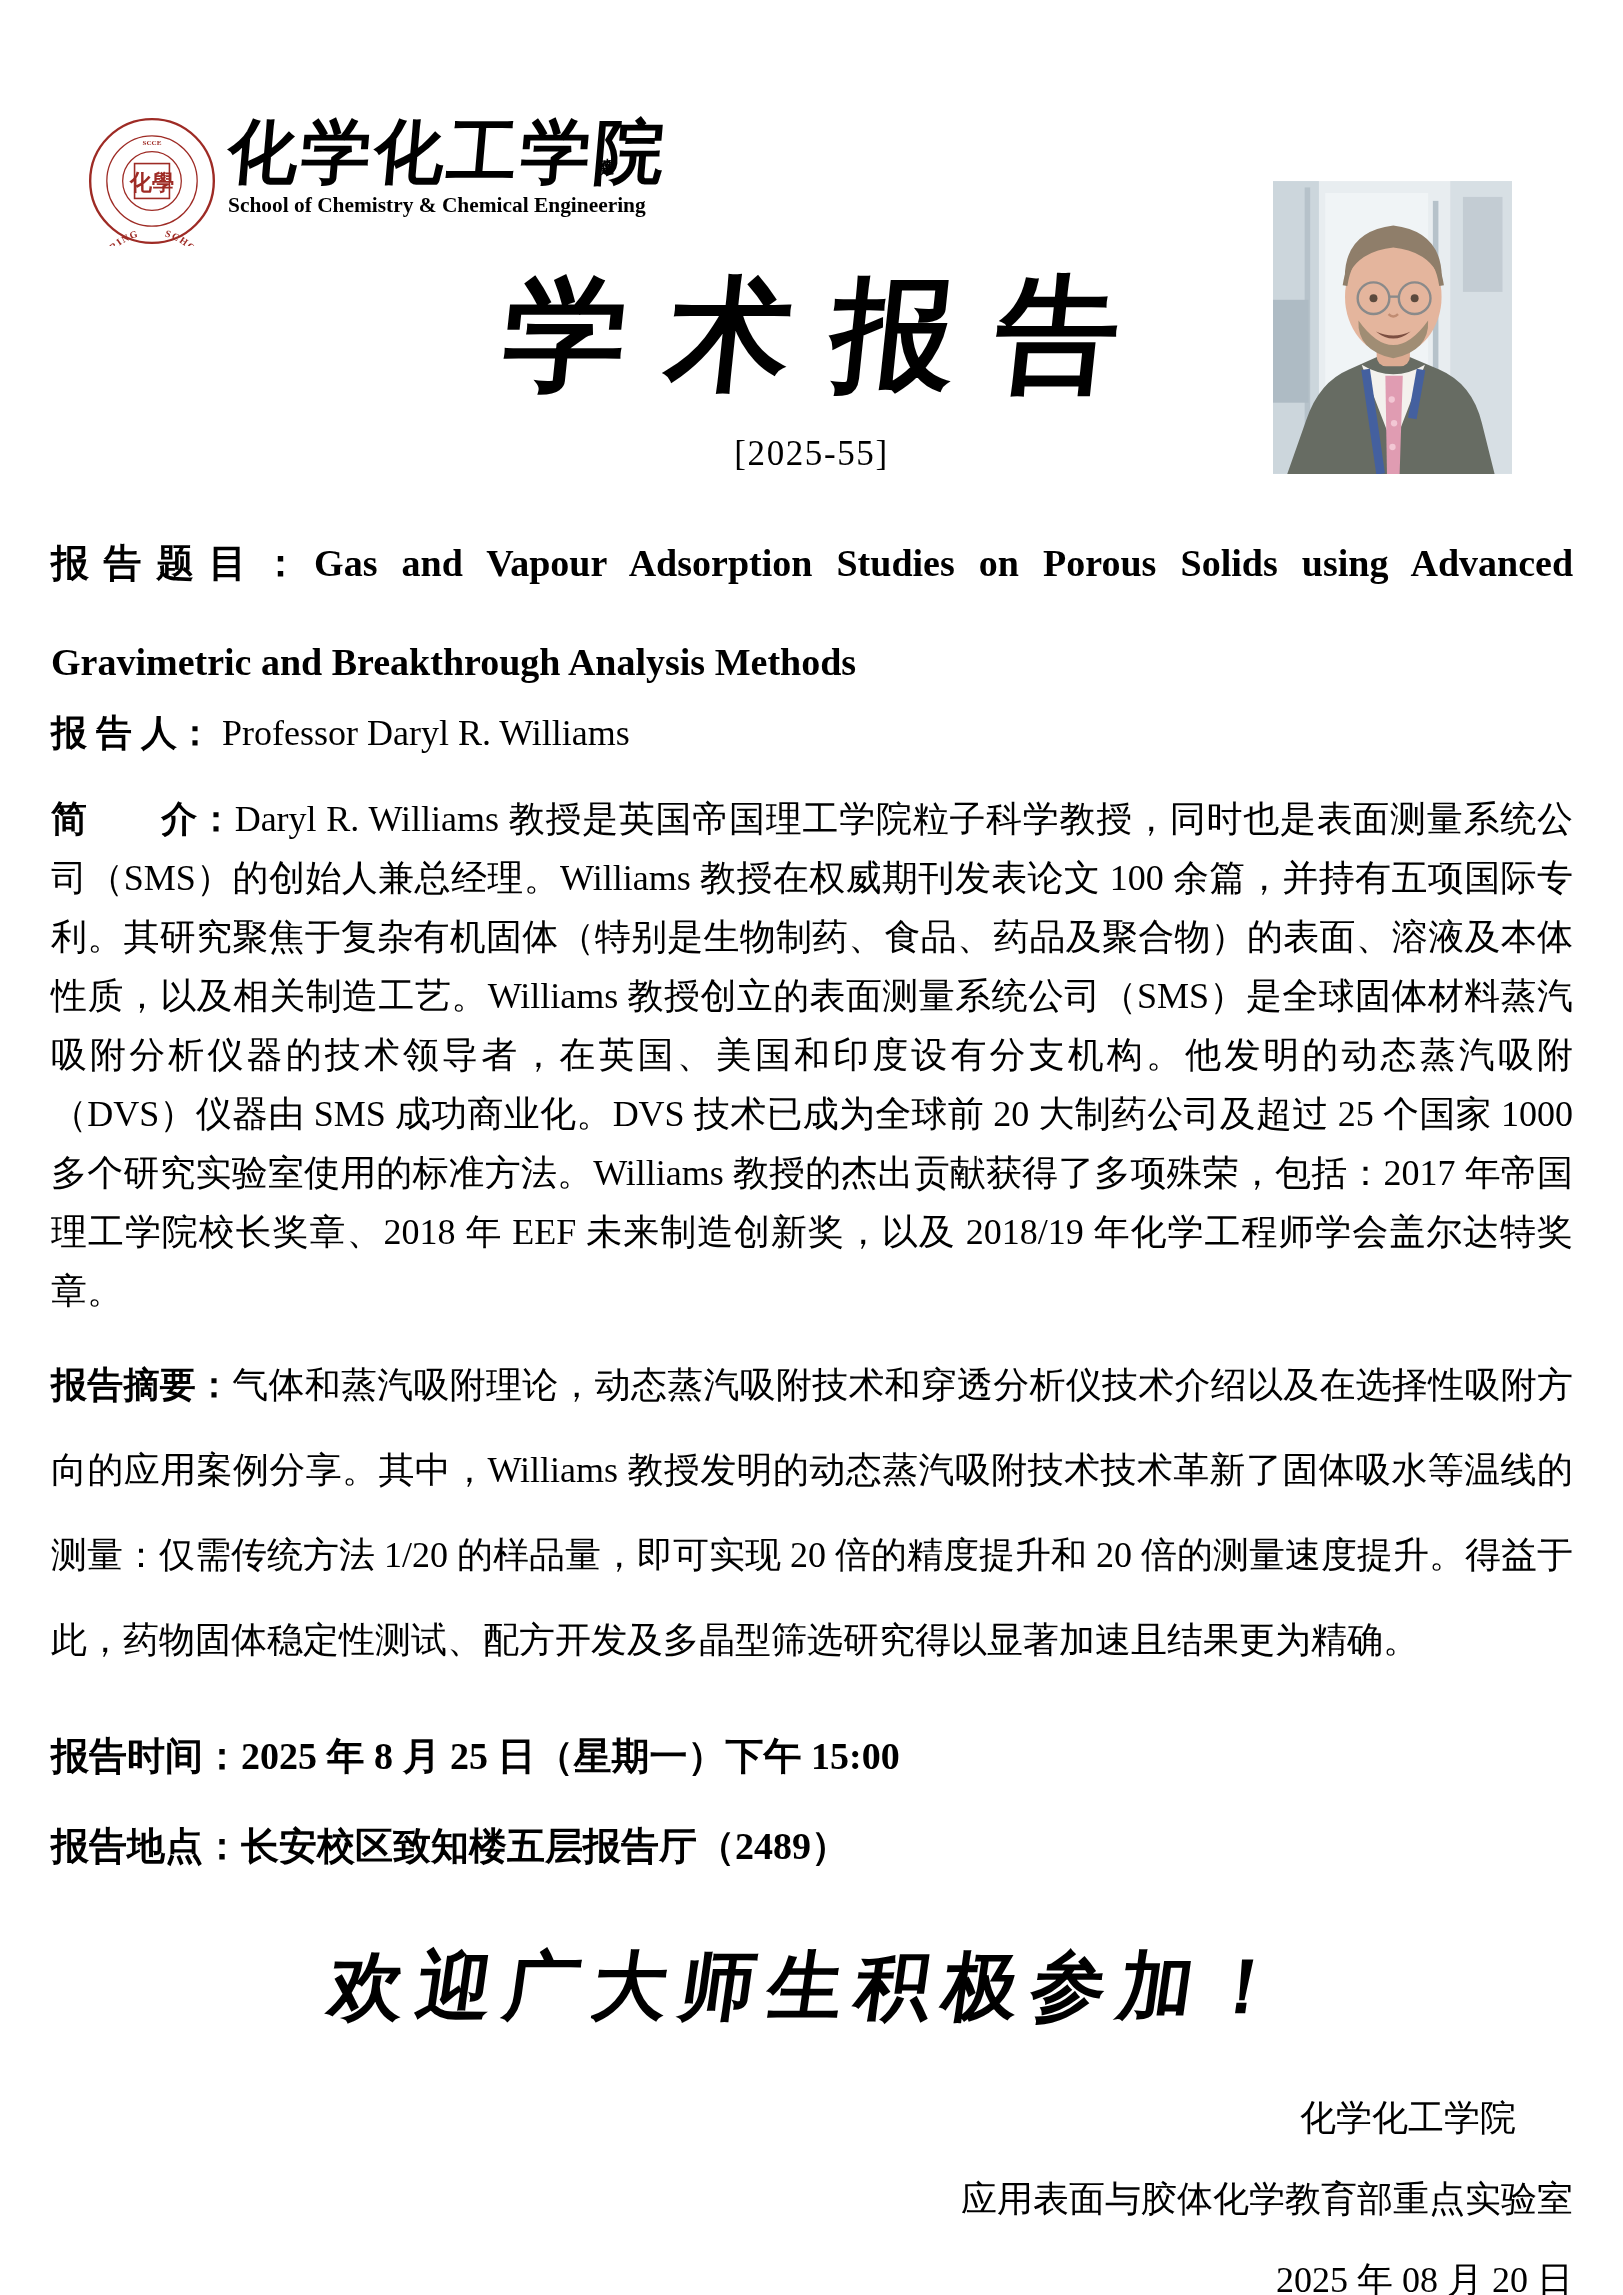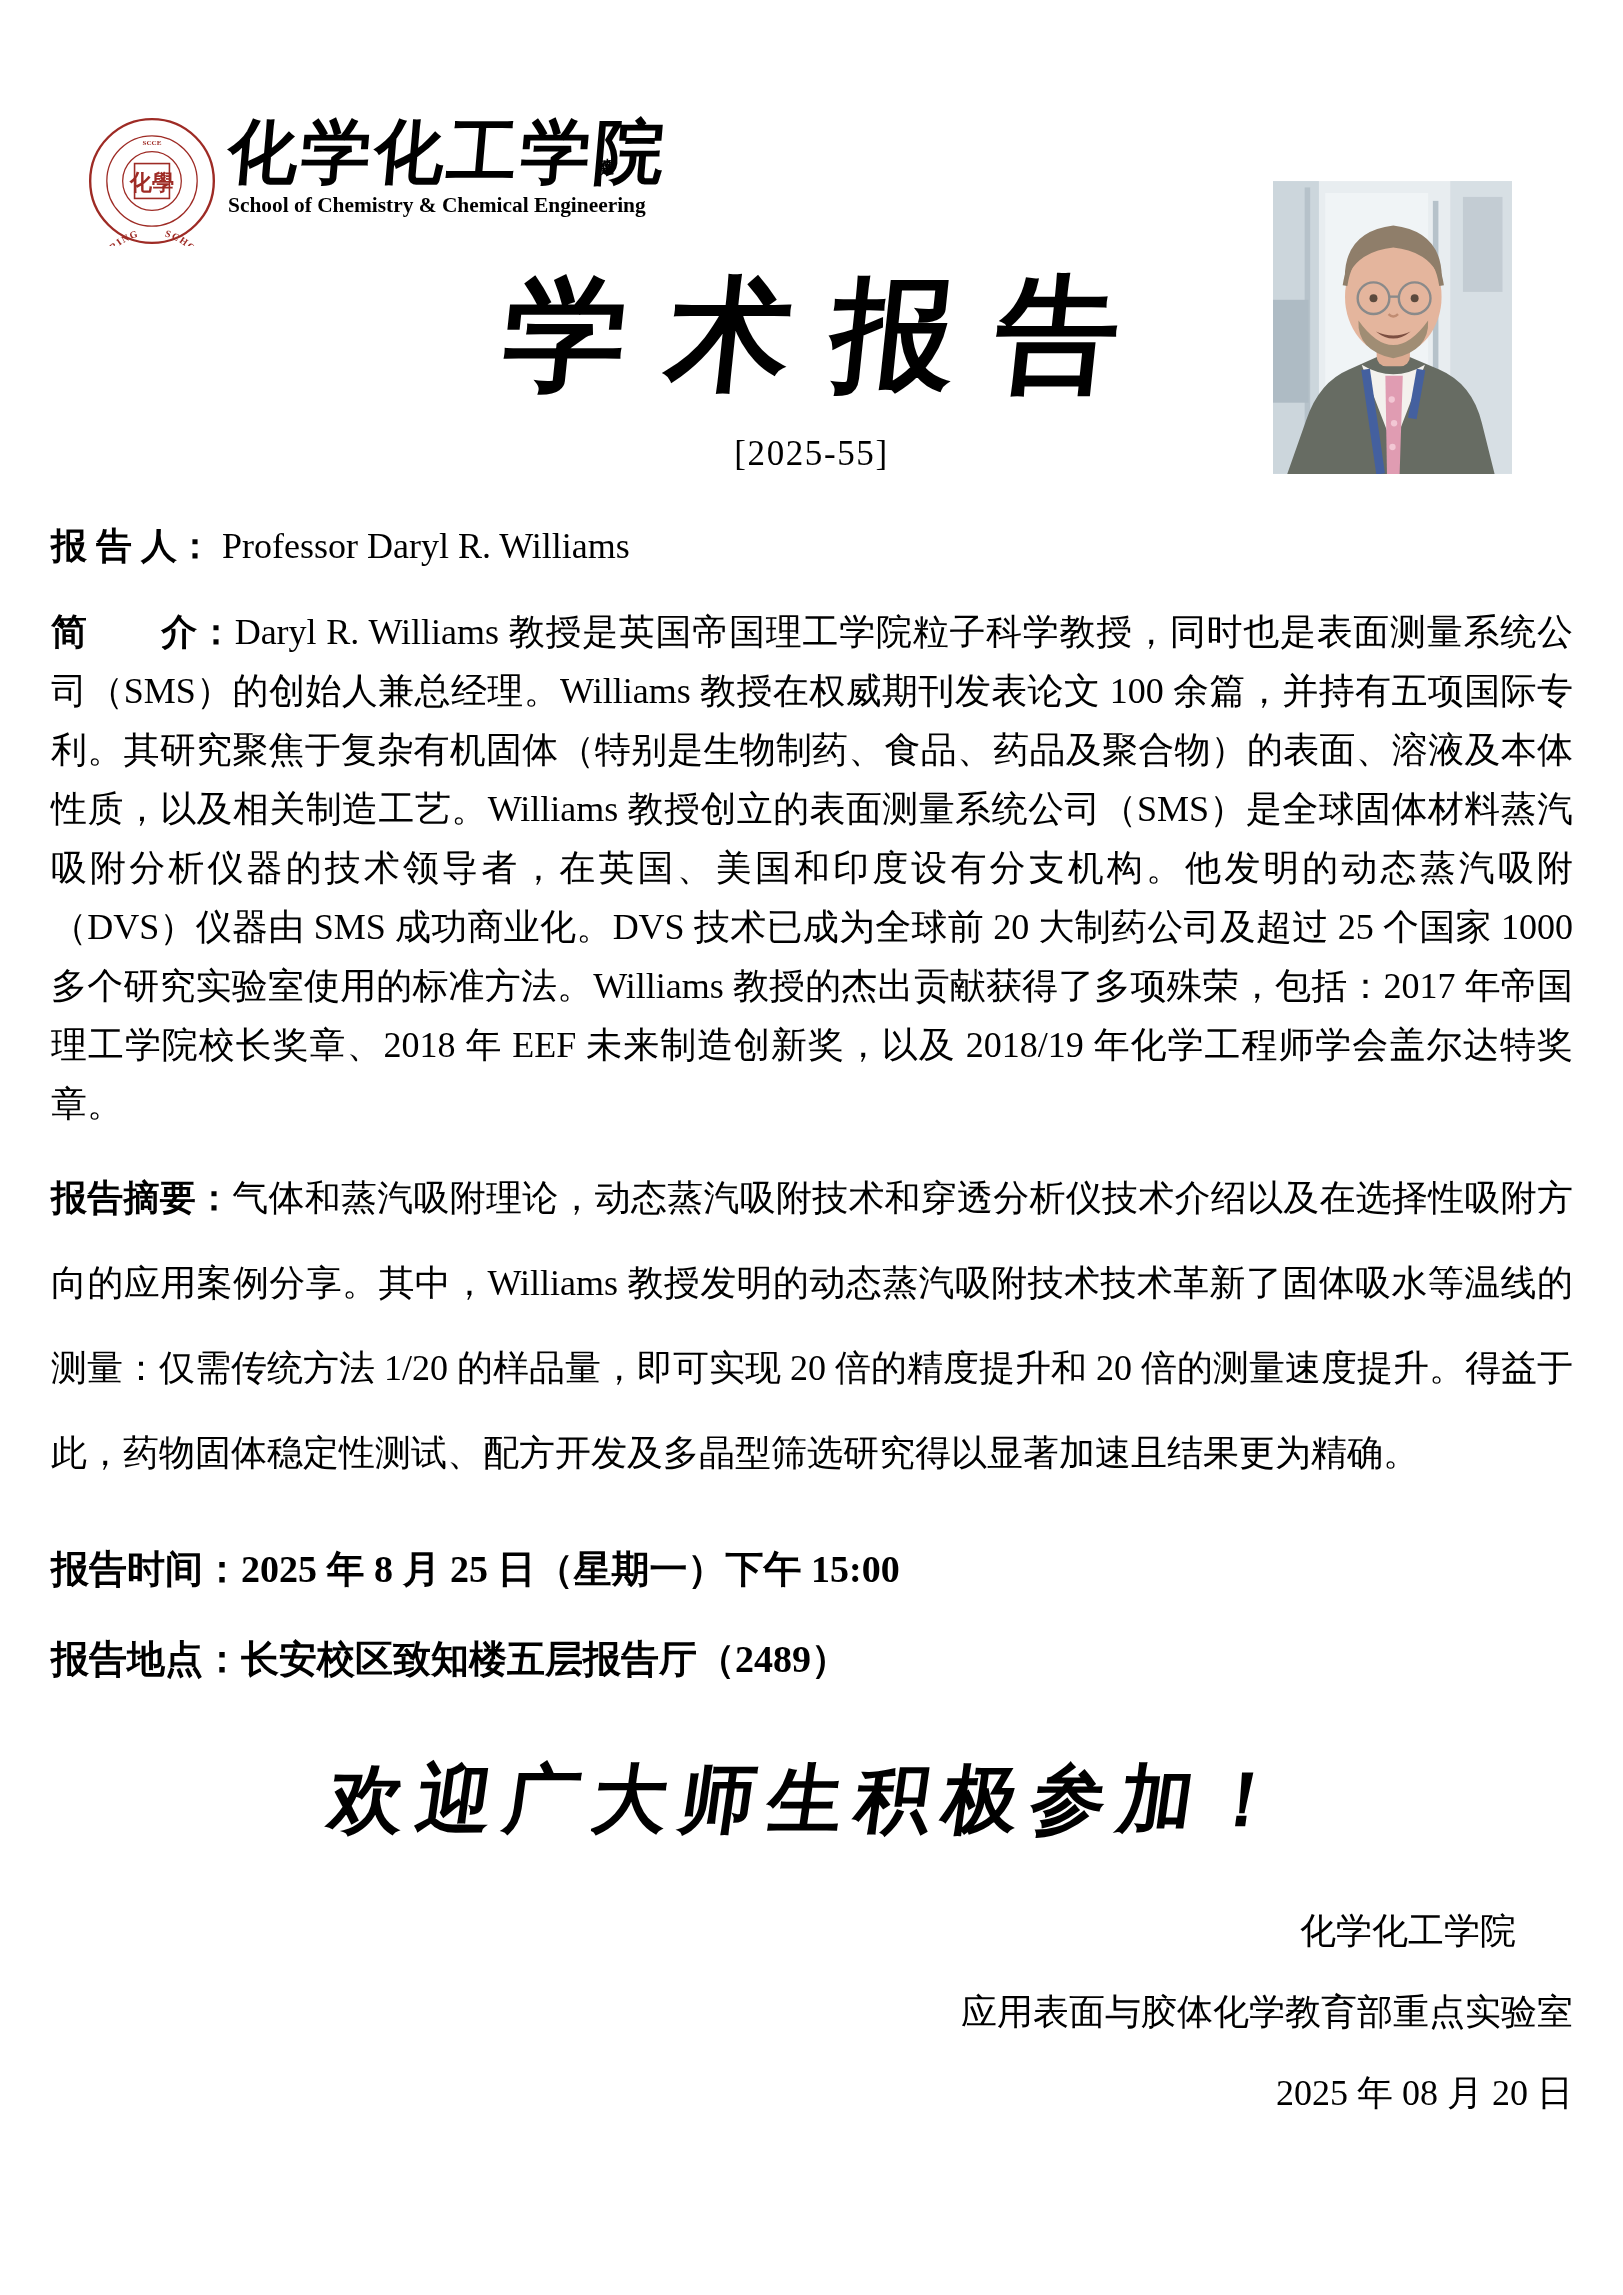--- a/index.html
+++ b/index.html
@@ -35,21 +35,21 @@
   }
   .issue{
     position:absolute;top:434px;left:0;width:100%;
     text-align:center;font-size:35px;letter-spacing:1.6px;
   }
   
   .content{position:absolute;top:514px;left:51px;width:1522px;}
   .para{text-align:justify;}
   .lbl{font-weight:bold;}
   .topic{font-size:38px;font-weight:bold;line-height:99px;text-align:justify;}
-  .speaker{font-size:36px;margin-top:11px;line-height:1.2;}
+  .speaker{font-size:36px;line-height:1.2;}
   .bio{margin-top:35px;font-size:36px;line-height:59px;}
   .abstract{margin-top:22px;font-size:36px;line-height:85px;}
   .time-line{margin-top:51px;font-size:38px;font-weight:bold;line-height:1.2;font-family:Liberation Serif, serif;}
   .loc-line{margin-top:44px;font-size:38px;font-weight:bold;line-height:1.2;}
   .welcome{
     margin-top:73px;text-align:center;
     font-size:75px;font-weight:900;letter-spacing:12.7px;
     transform:skewX(-8deg);line-height:1.2;white-space:nowrap;
   }
   .footer{margin-top:46px;text-align:right;font-size:36px;line-height:81px;}
@@ -119,20 +119,23 @@
     <path d="M146 168 Q152 174 158 168" stroke="#c08c72" stroke-width="3" fill="none"></path>
     <path d="M108 176 Q152 238 196 176 Q198 214 152 224 Q106 214 108 176 Z" fill="#a08d74"></path>
     <path d="M130 190 Q152 208 174 190 Q152 200 130 190 Z" fill="#7c4f41"></path>
   </svg>
 
   <div class="main-title">学术报告</div>
   <div class="issue">[2025-55]</div>
 
   <div class="content">
 
+    <div class="topic para">
+      <span class="lbl">报告题目：</span><span>Gas and Vapour Adsorption Studies on Porous Solids using Advanced Gravimetric and Breakthrough Analysis Methods</span>
+    </div>
 
     <div class="speaker">
       <span class="lbl">报 告 人：</span> <span>Professor Daryl R. Williams</span>
     </div>
 
     <div class="bio para">
       <span class="lbl">简　　介：</span><span>Daryl R. Williams 教授是英国帝国理工学院粒子科学教授，同时也是表面测量系统公司（SMS）的创始人兼总经理。Williams 教授在权威期刊发表论文 100 余篇，并持有五项国际专利。其研究聚焦于复杂有机固体（特别是生物制药、食品、药品及聚合物）的表面、溶液及本体性质，以及相关制造工艺。Williams 教授创立的表面测量系统公司（SMS）是全球固体材料蒸汽吸附分析仪器的技术领导者，在英国、美国和印度设有分支机构。他发明的动态蒸汽吸附（DVS）仪器由 SMS 成功商业化。DVS 技术已成为全球前 20 大制药公司及超过 25 个国家 1000 多个研究实验室使用的标准方法。Williams 教授的杰出贡献获得了多项殊荣，包括：2017 年帝国理工学院校长奖章、2018 年 EEF 未来制造创新奖，以及 2018/19 年化学工程师学会盖尔达特奖章。</span>
     </div>
 
     <div class="abstract para">

